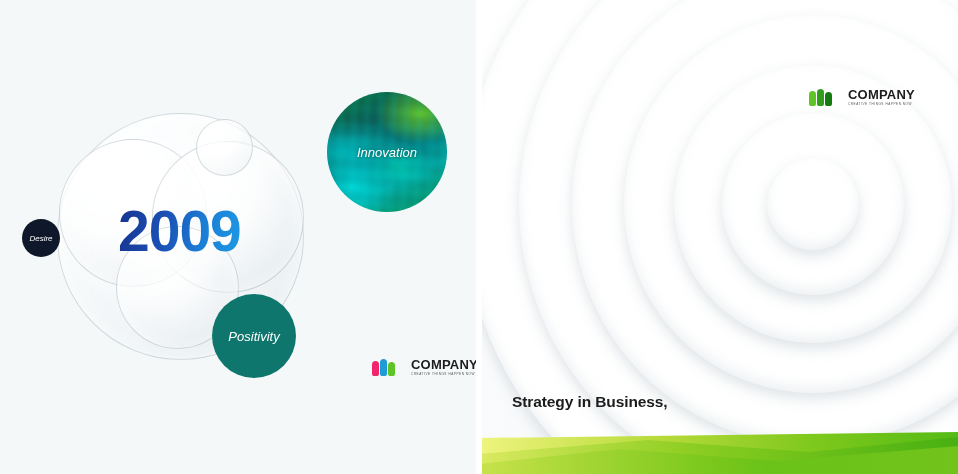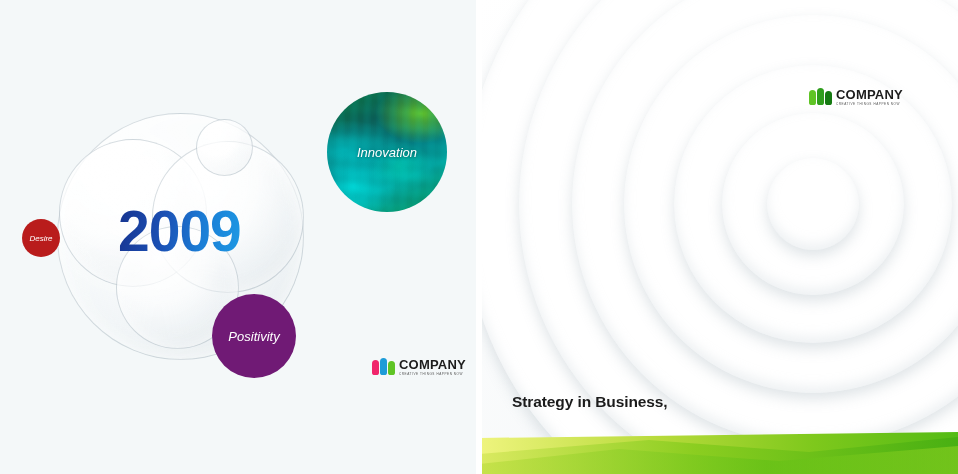--- a/index.html
+++ b/index.html
@@ -75,29 +75,29 @@
     justify-content: center;
     color: #ffffff;
     text-align: center;
     font-style: italic;
   }
   .tag-desire {
     left: 22px;
     top: 219px;
     width: 38px;
     height: 38px;
-    background: #b91c1c;
+    background: #0f172a;
     font-size: 8px;
   }
   .tag-positivity {
     left: 212px;
     top: 294px;
     width: 84px;
     height: 84px;
-    background: #701a75;
+    background: #0f766e;
     font-size: 13px;
     justify-content: center;
   }
   .tag-innovation {
     left: 327px;
     top: 92px;
     width: 120px;
     height: 120px;
     font-size: 13px;
     overflow: hidden;
@@ -120,22 +120,22 @@
   }
   .tag-innovation .tag-text {
     position: relative;
     z-index: 2;
     text-shadow: 0 1px 3px rgba(0,0,0,0.35);
   }
 
   
   .logo {
     display: flex;
-    align-items: flex-start;
-    gap: 4px;
+    align-items: flex-end;
+    gap: 16px;
   }
   .logo-mark {
     display: flex;
     align-items: flex-end;
     gap: 1px;
     height: 17px;
   }
   .logo-blob {
     width: 7px;
     height: 15px;

